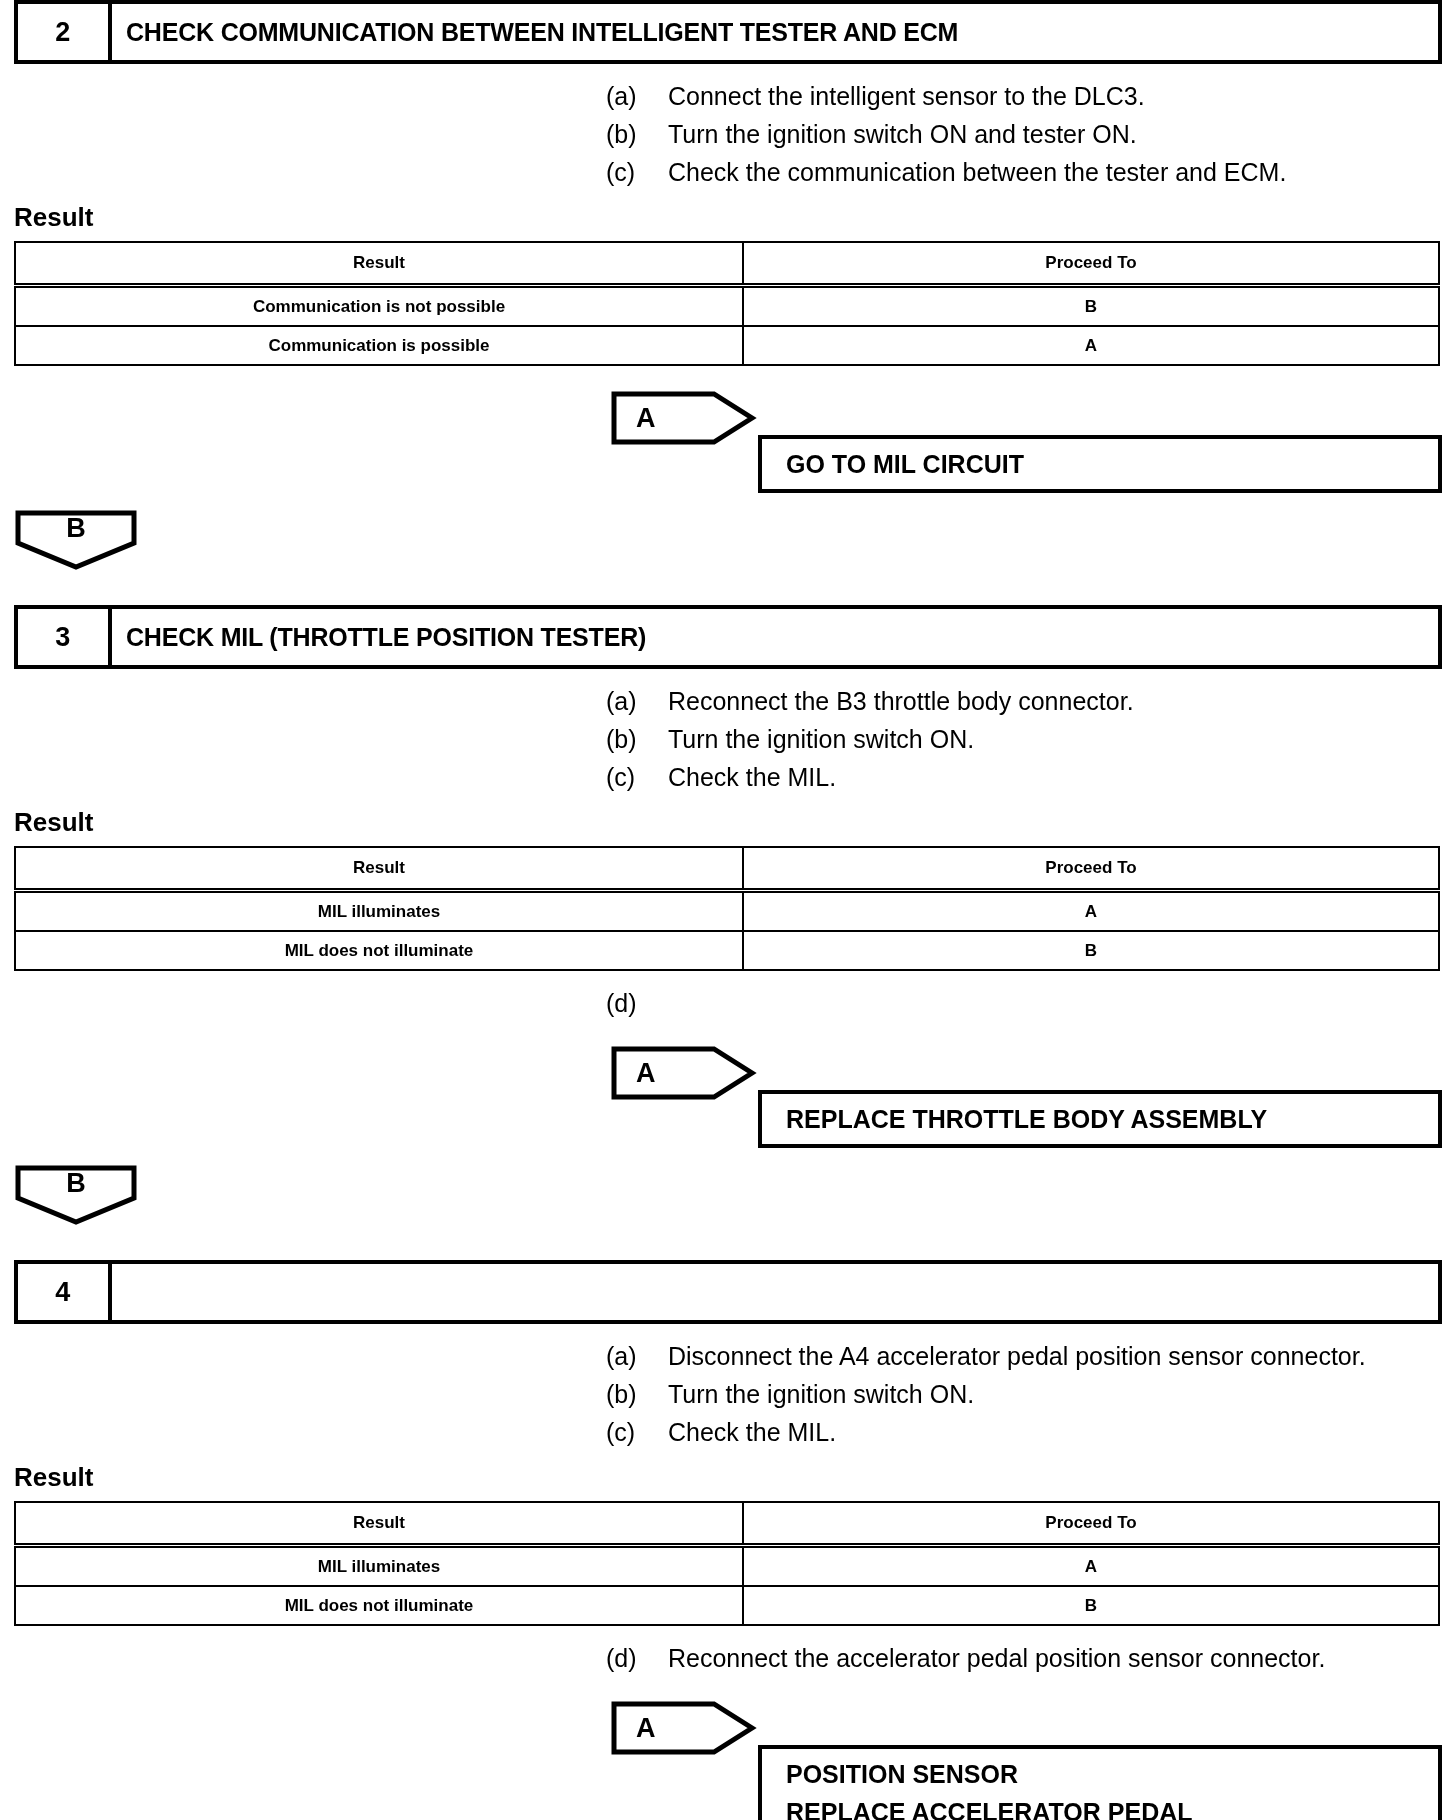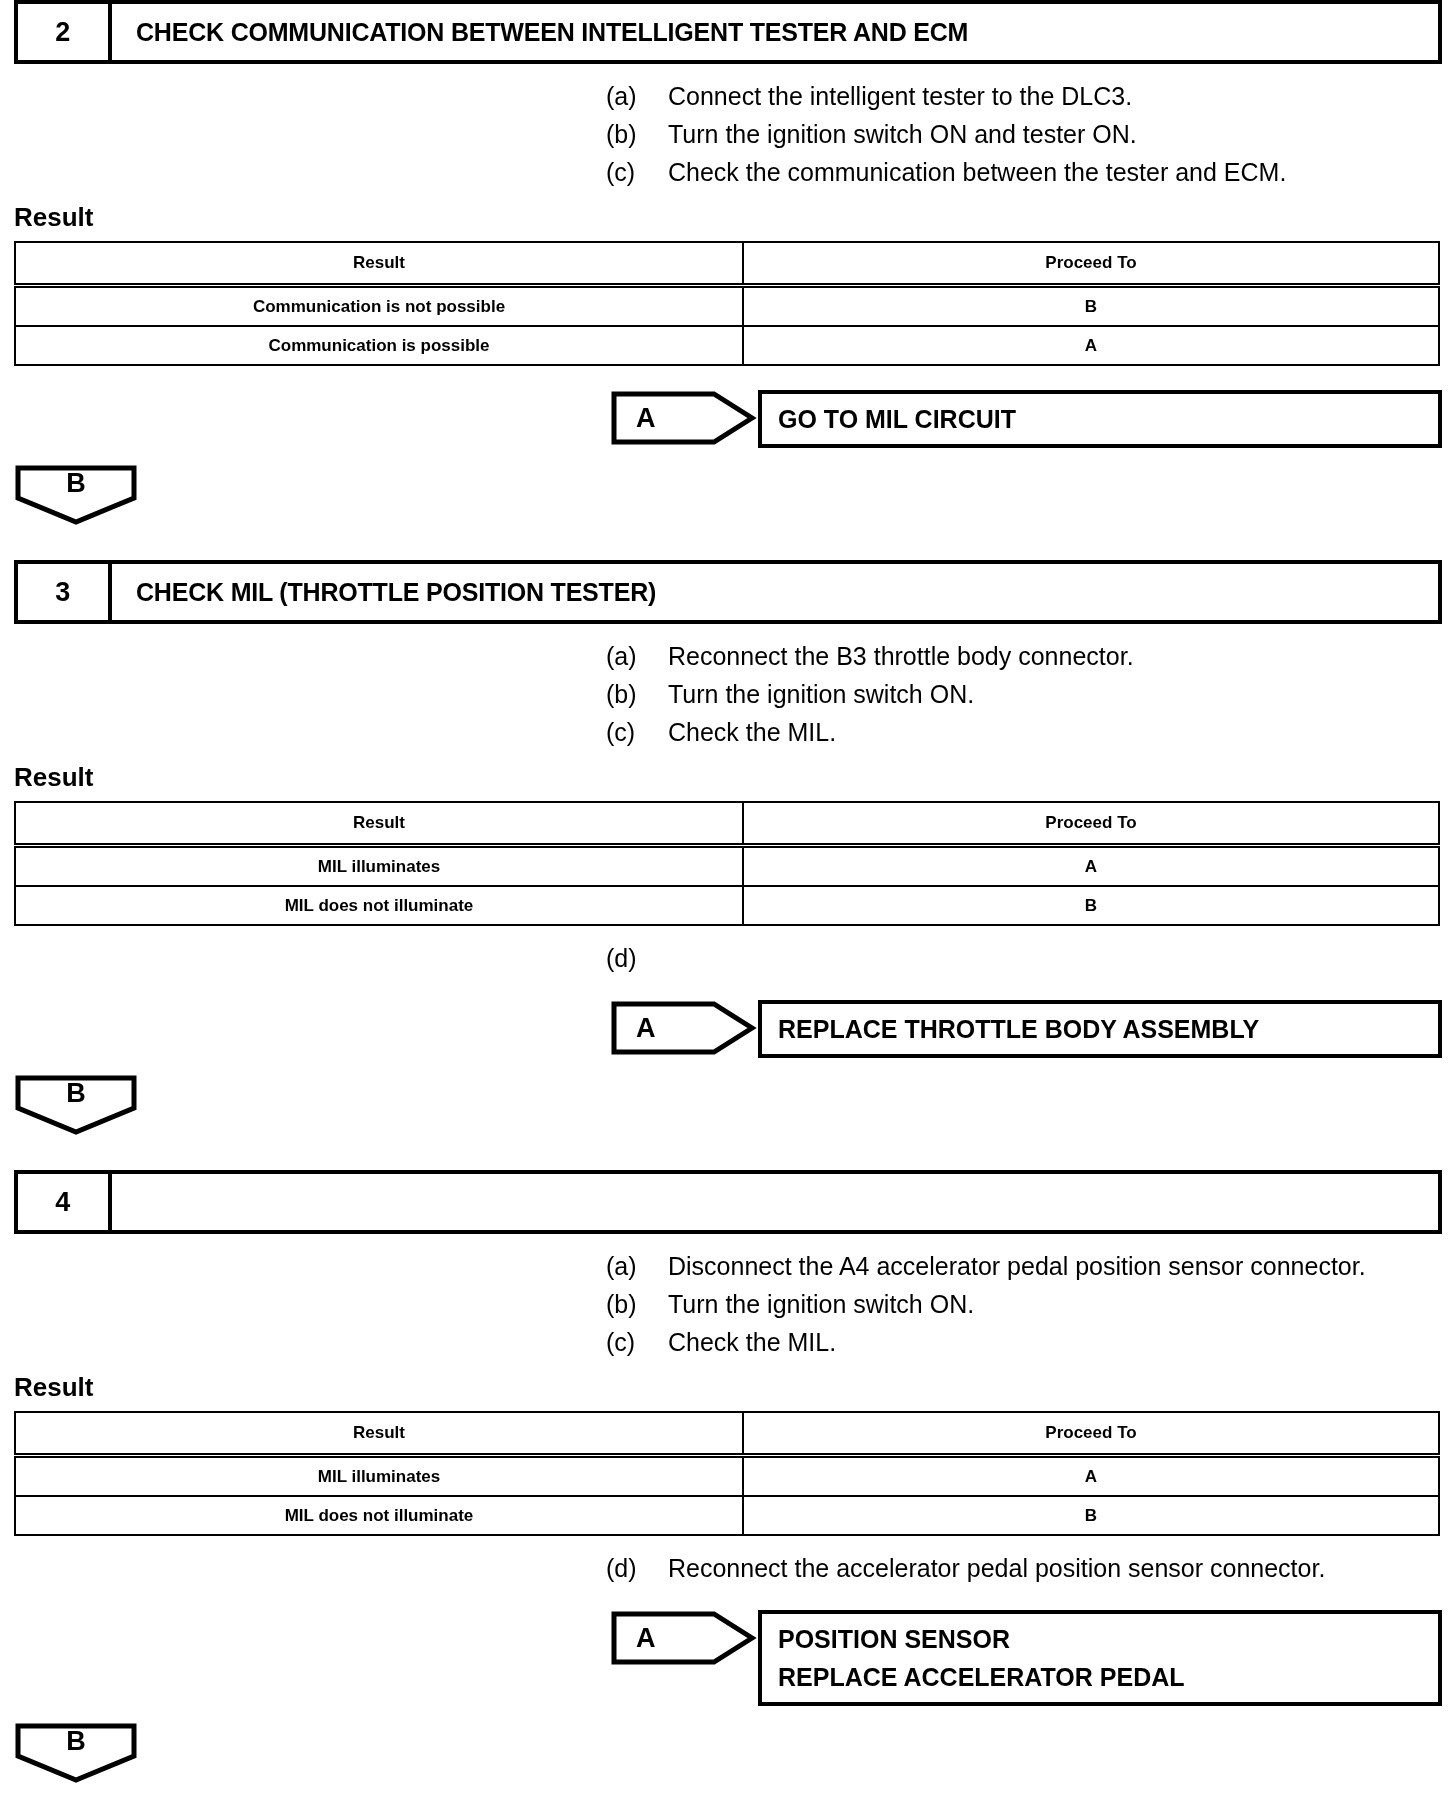--- a/index.html
+++ b/index.html
@@ -38,21 +38,21 @@
     align-items: center;
     justify-content: center;
     font-size: 27px;
     font-weight: bold;
     letter-spacing: 0.5px;
   }
   .step-title {
     flex: 1;
     display: flex;
     align-items: center;
-    padding-left: 24px;
+    padding-left: 14px;
     font-size: 25px;
     font-weight: bold;
     letter-spacing: -0.2px;
   }
 
   
   .instructions {
     margin: 14px 0 0 0;
     padding-left: 606px;
     padding-right: 10px;
@@ -127,25 +127,26 @@
     align-items: center;
     font-size: 27px;
     font-weight: bold;
   }
   .outcome-box {
     flex: 1;
     border: 4px solid #000;
     display: flex;
     flex-direction: column;
     justify-content: center;
-    padding: 6px 16px;
+    padding: 6px 24px;
     font-size: 25px;
     font-weight: bold;
     min-height: 56px;
     box-sizing: border-box;
+    margin-top: 45px;
   }
   .outcome-box .line {
     line-height: 38px;
   }
 
   
   .conn-b-wrap {
     margin-left: 14px;
     margin-top: 16px;
     width: 124px;
@@ -171,21 +172,21 @@
 <div class="page">
 
   <div class="step-header">
     <div class="step-num">2</div>
     <div class="step-title">CHECK COMMUNICATION BETWEEN INTELLIGENT TESTER AND ECM</div>
   </div>
 
   <div class="instructions">
     <div class="instr-row">
       <span class="instr-letter">(a)</span>
-      <span class="instr-text">Connect the intelligent tester to the DLC3.</span>
+      <span class="instr-text">Connect the intelligent sensor to the DLC3.</span>
     </div>
     <div class="instr-row">
       <span class="instr-letter">(b)</span>
       <span class="instr-text">Turn the ignition switch ON and tester ON.</span>
     </div>
     <div class="instr-row">
       <span class="instr-letter">(c)</span>
       <span class="instr-text">Check the communication between the tester and ECM.</span>
     </div>
   </div>

